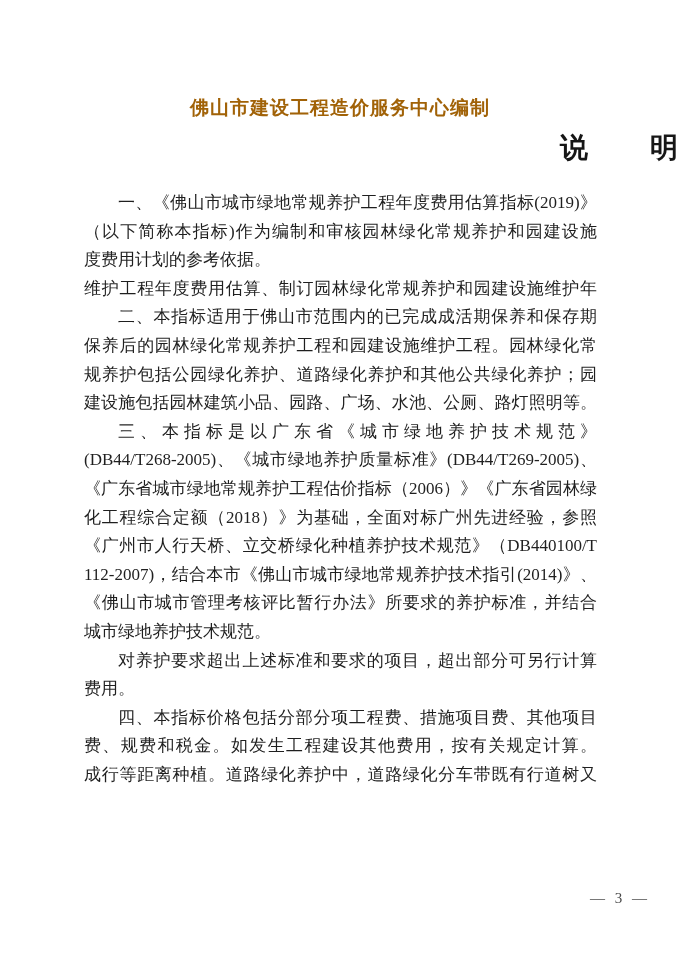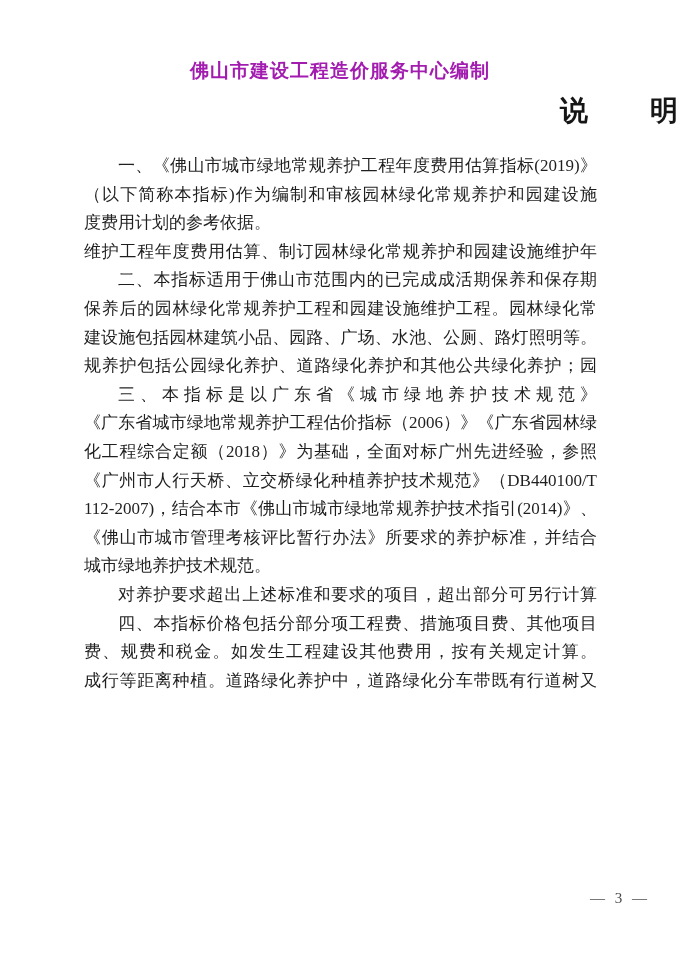--- a/index.html
+++ b/index.html
@@ -11,26 +11,26 @@
   }
   .page {
     position: relative;
     width: 680px;
     height: 962px;
     background: #ffffff;
     color: #1f1f1f;
     overflow: hidden;
   }
   .header-title {
-    padding-top: 58px;
+    padding-top: 95px;
     text-align: center;
     font-size: 19px;
     font-weight: 700;
     letter-spacing: 1px;
-    color: #a21caf;
+    color: #a16207;
   }
   .section-title {
     margin-top: 9px;
     text-align: right;
     font-size: 28px;
     line-height: 36px;
     font-weight: 700;
     letter-spacing: 2px;
     color: #161616;
   }
@@ -70,28 +70,30 @@
 <div class="page">
   <div class="header-title">佛山市建设工程造价服务中心编制</div>
   <div class="section-title">说　　明</div>
   <div class="body-text">
       <div class="line first fill">一、《佛山市城市绿地常规养护工程年度费用估算指标(2019)》</div>
       <div class="line fill">（以下简称本指标)作为编制和审核园林绿化常规养护和园建设施</div>
       <div class="line">度费用计划的参考依据。</div>
       <div class="line fill">维护工程年度费用估算、制订园林绿化常规养护和园建设施维护年</div>
       <div class="line first fill">二、本指标适用于佛山市范围内的已完成成活期保养和保存期</div>
       <div class="line fill">保养后的园林绿化常规养护工程和园建设施维护工程。园林绿化常</div>
+      <div class="line fill">规养护包括公园绿化养护、道路绿化养护和其他公共绿化养护；园</div>
       <div class="line fill">建设施包括园林建筑小品、园路、广场、水池、公厕、路灯照明等。</div>
-      <div class="line fill">规养护包括公园绿化养护、道路绿化养护和其他公共绿化养护；园</div>
       <div class="line first fill">三、本指标是以广东省《城市绿地养护技术规范》</div>
+      <div class="line fill">(DB44/T268-2005)、《城市绿地养护质量标准》(DB44/T269-2005)、</div>
       <div class="line fill">《广东省城市绿地常规养护工程估价指标（2006）》《广东省园林绿</div>
       <div class="line fill">化工程综合定额（2018）》为基础，全面对标广州先进经验，参照</div>
       <div class="line fill">《广州市人行天桥、立交桥绿化种植养护技术规范》（DB440100/T</div>
       <div class="line fill">112-2007)，结合本市《佛山市城市绿地常规养护技术指引(2014)》、</div>
       <div class="line fill">《佛山市城市管理考核评比暂行办法》所要求的养护标准，并结合</div>
       <div class="line">城市绿地养护技术规范。</div>
       <div class="line first fill">对养护要求超出上述标准和要求的项目，超出部分可另行计算</div>
+      <div class="line">费用。</div>
       <div class="line first fill">四、本指标价格包括分部分项工程费、措施项目费、其他项目</div>
       <div class="line fill">费、规费和税金。如发生工程建设其他费用，按有关规定计算。</div>
       <div class="line fill">成行等距离种植。道路绿化养护中，道路绿化分车带既有行道树又</div>
     </div>
   <div class="page-number">— 3 —</div>
 </div>
 
 </body></html>

